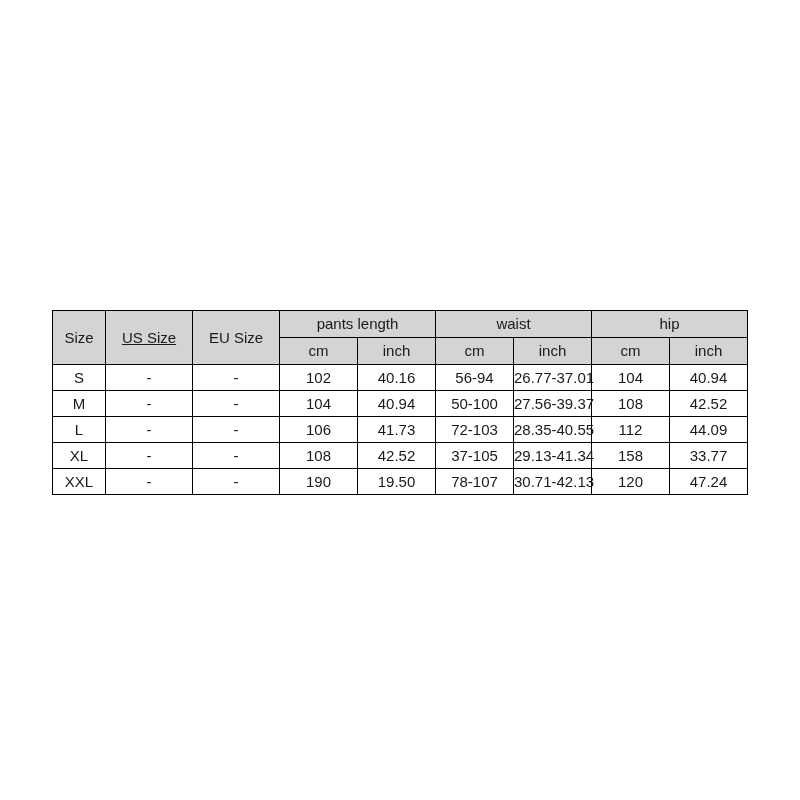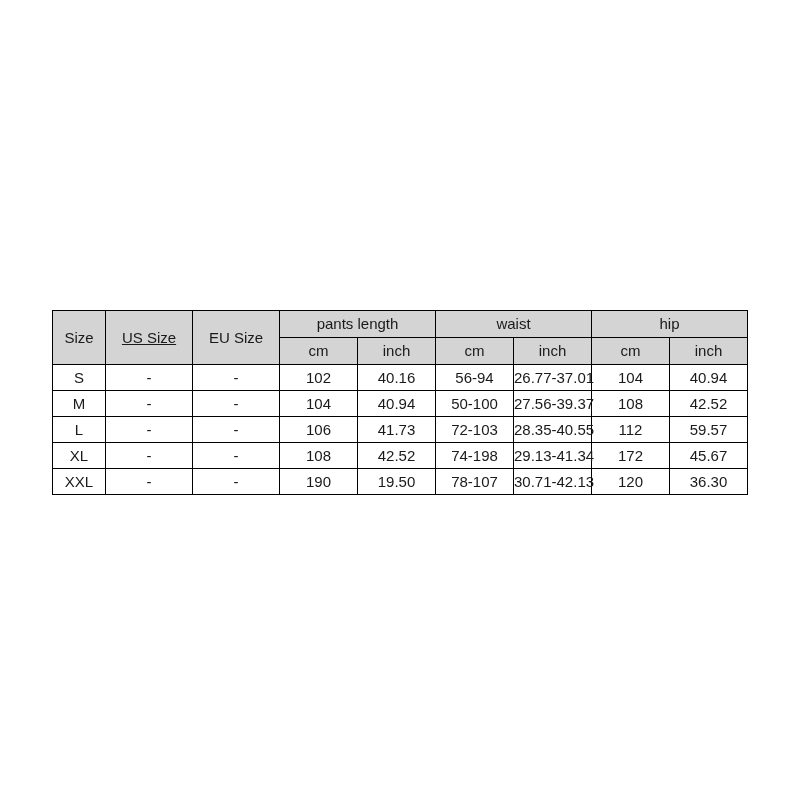--- a/index.html
+++ b/index.html
@@ -106,39 +106,39 @@
       </tr>
       <tr>
         <td>L</td>
         <td>-</td>
         <td>-</td>
         <td>106</td>
         <td>41.73</td>
         <td>72-103</td>
         <td>28.35-40.55</td>
         <td>112</td>
-        <td>59.57</td>
+        <td>44.09</td>
       </tr>
       <tr>
         <td>XL</td>
         <td>-</td>
         <td>-</td>
         <td>108</td>
         <td>42.52</td>
-        <td>74-198</td>
+        <td>37-105</td>
         <td>29.13-41.34</td>
-        <td>172</td>
-        <td>45.67</td>
+        <td>158</td>
+        <td>33.77</td>
       </tr>
       <tr>
         <td>XXL</td>
         <td>-</td>
         <td>-</td>
         <td>190</td>
         <td>19.50</td>
         <td>78-107</td>
         <td>30.71-42.13</td>
         <td>120</td>
-        <td>36.30</td>
+        <td>47.24</td>
       </tr>
     </tbody>
   </table>
 </div>
 
 </body></html>

